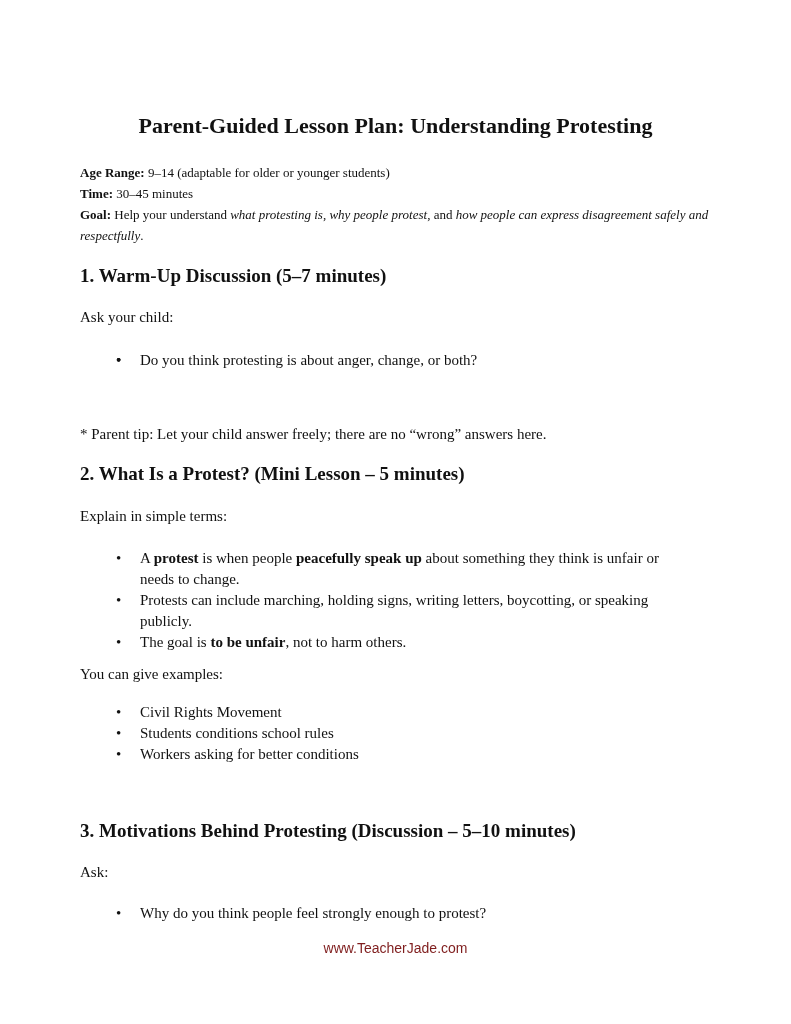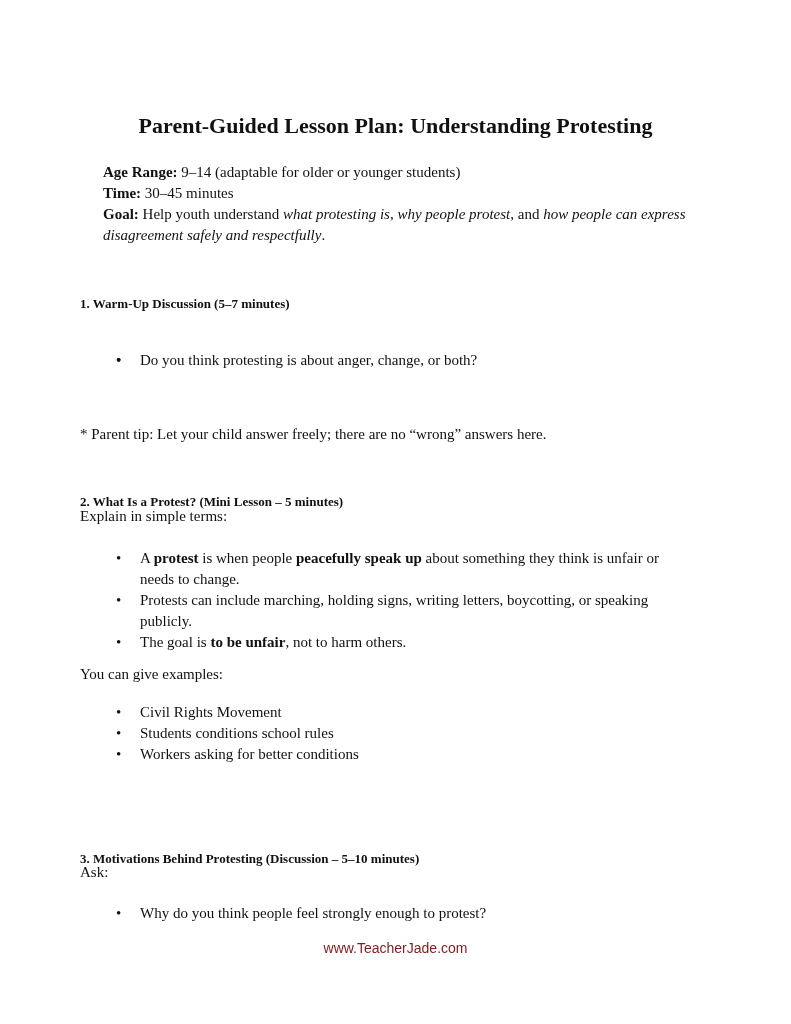--- a/index.html
+++ b/index.html
@@ -5,46 +5,47 @@
     html, body { margin: 0; padding: 0; background: #ffffff; }
     body {
       width: 791px; height: 1024px; position: relative; overflow: hidden;
       font-family: "Liberation Serif", serif; color: #111111;
     }
     .page { position: absolute; left: 0; top: 0; width: 791px; height: 1024px; }
     .title {
       position: absolute; left: 0; width: 791px; top: 112px;
       text-align: center; font-weight: bold; font-size: 22px; line-height: 28px;
     }
-    .meta { position: absolute; left: 80px; top: 162px; width: 630px; font-size: 15px; line-height: 21px; margin-left: 23px; }
+    .meta { position: absolute; left: 80px; top: 162px; width: 630px; font-size: 13px; line-height: 21px; }
     .meta b { font-weight: bold; }
-    .h2 { position: absolute; left: 80px; font-weight: bold; font-size: 13px; line-height: 22px; margin-top: 28px; }
+    .h2 { position: absolute; left: 80px; font-weight: bold; font-size: 19px; line-height: 22px; }
     .p { position: absolute; left: 80px; font-size: 15px; line-height: 21px; width: 630px; }
     ul.bl { position: absolute; left: 80px; margin: 0; padding: 0; list-style: none; width: 600px; font-size: 15px; line-height: 21px; }
     ul.bl li { position: relative; padding-left: 60px; }
     ul.bl li .dot { position: absolute; left: 36px; top: 0; }
     .footer {
       position: absolute; left: 0; width: 791px; top: 940px; text-align: center;
       font-family: "Liberation Sans", sans-serif; font-size: 14px; color: #7f1d1d;
     }
   </style>
 </head>
 <body>
 
 <div class="page">
 
   <div class="title">Parent-Guided Lesson Plan: Understanding Protesting</div>
 
   <div class="meta">
     <div><b>Age Range:</b><span> 9–14 (adaptable for older or younger students)</span></div>
     <div><b>Time:</b><span> 30–45 minutes</span></div>
-    <div><b>Goal:</b><span id="goal-rich"><span> Help youth understand </span><i>what protesting is</i><span>, </span><i>why people protest</i><span>, and </span><i>how people can express disagreement safely and respectfully</i><span>.</span></span></div>
+    <div><b>Goal:</b><span id="goal-rich"><span> Help your understand </span><i>what protesting is</i><span>, </span><i>why people protest</i><span>, and </span><i>how people can express disagreement safely and respectfully</i><span>.</span></span></div>
   </div>
 
   <div class="h2" style="top:265px">1. Warm-Up Discussion (5–7 minutes)</div>
+  <div class="p" style="top:307px">Ask your child:</div>
   <ul class="bl" style="top:350px">
     <li><span class="dot">•</span></li>
     <li><span class="dot">•</span></li>
     <li><span class="dot">•</span><span>Do you think protesting is about anger, change, or both?</span></li>
   </ul>
   <div class="p" style="top:424px">* Parent tip: Let your child answer freely; there are no “wrong” answers here.</div>
 
   <div class="h2" style="top:463px">2. What Is a Protest? (Mini Lesson – 5 minutes)</div>
   <div class="p" style="top:506px">Explain in simple terms:</div>
   <ul class="bl" id="s2-bullets" style="top:548px">

